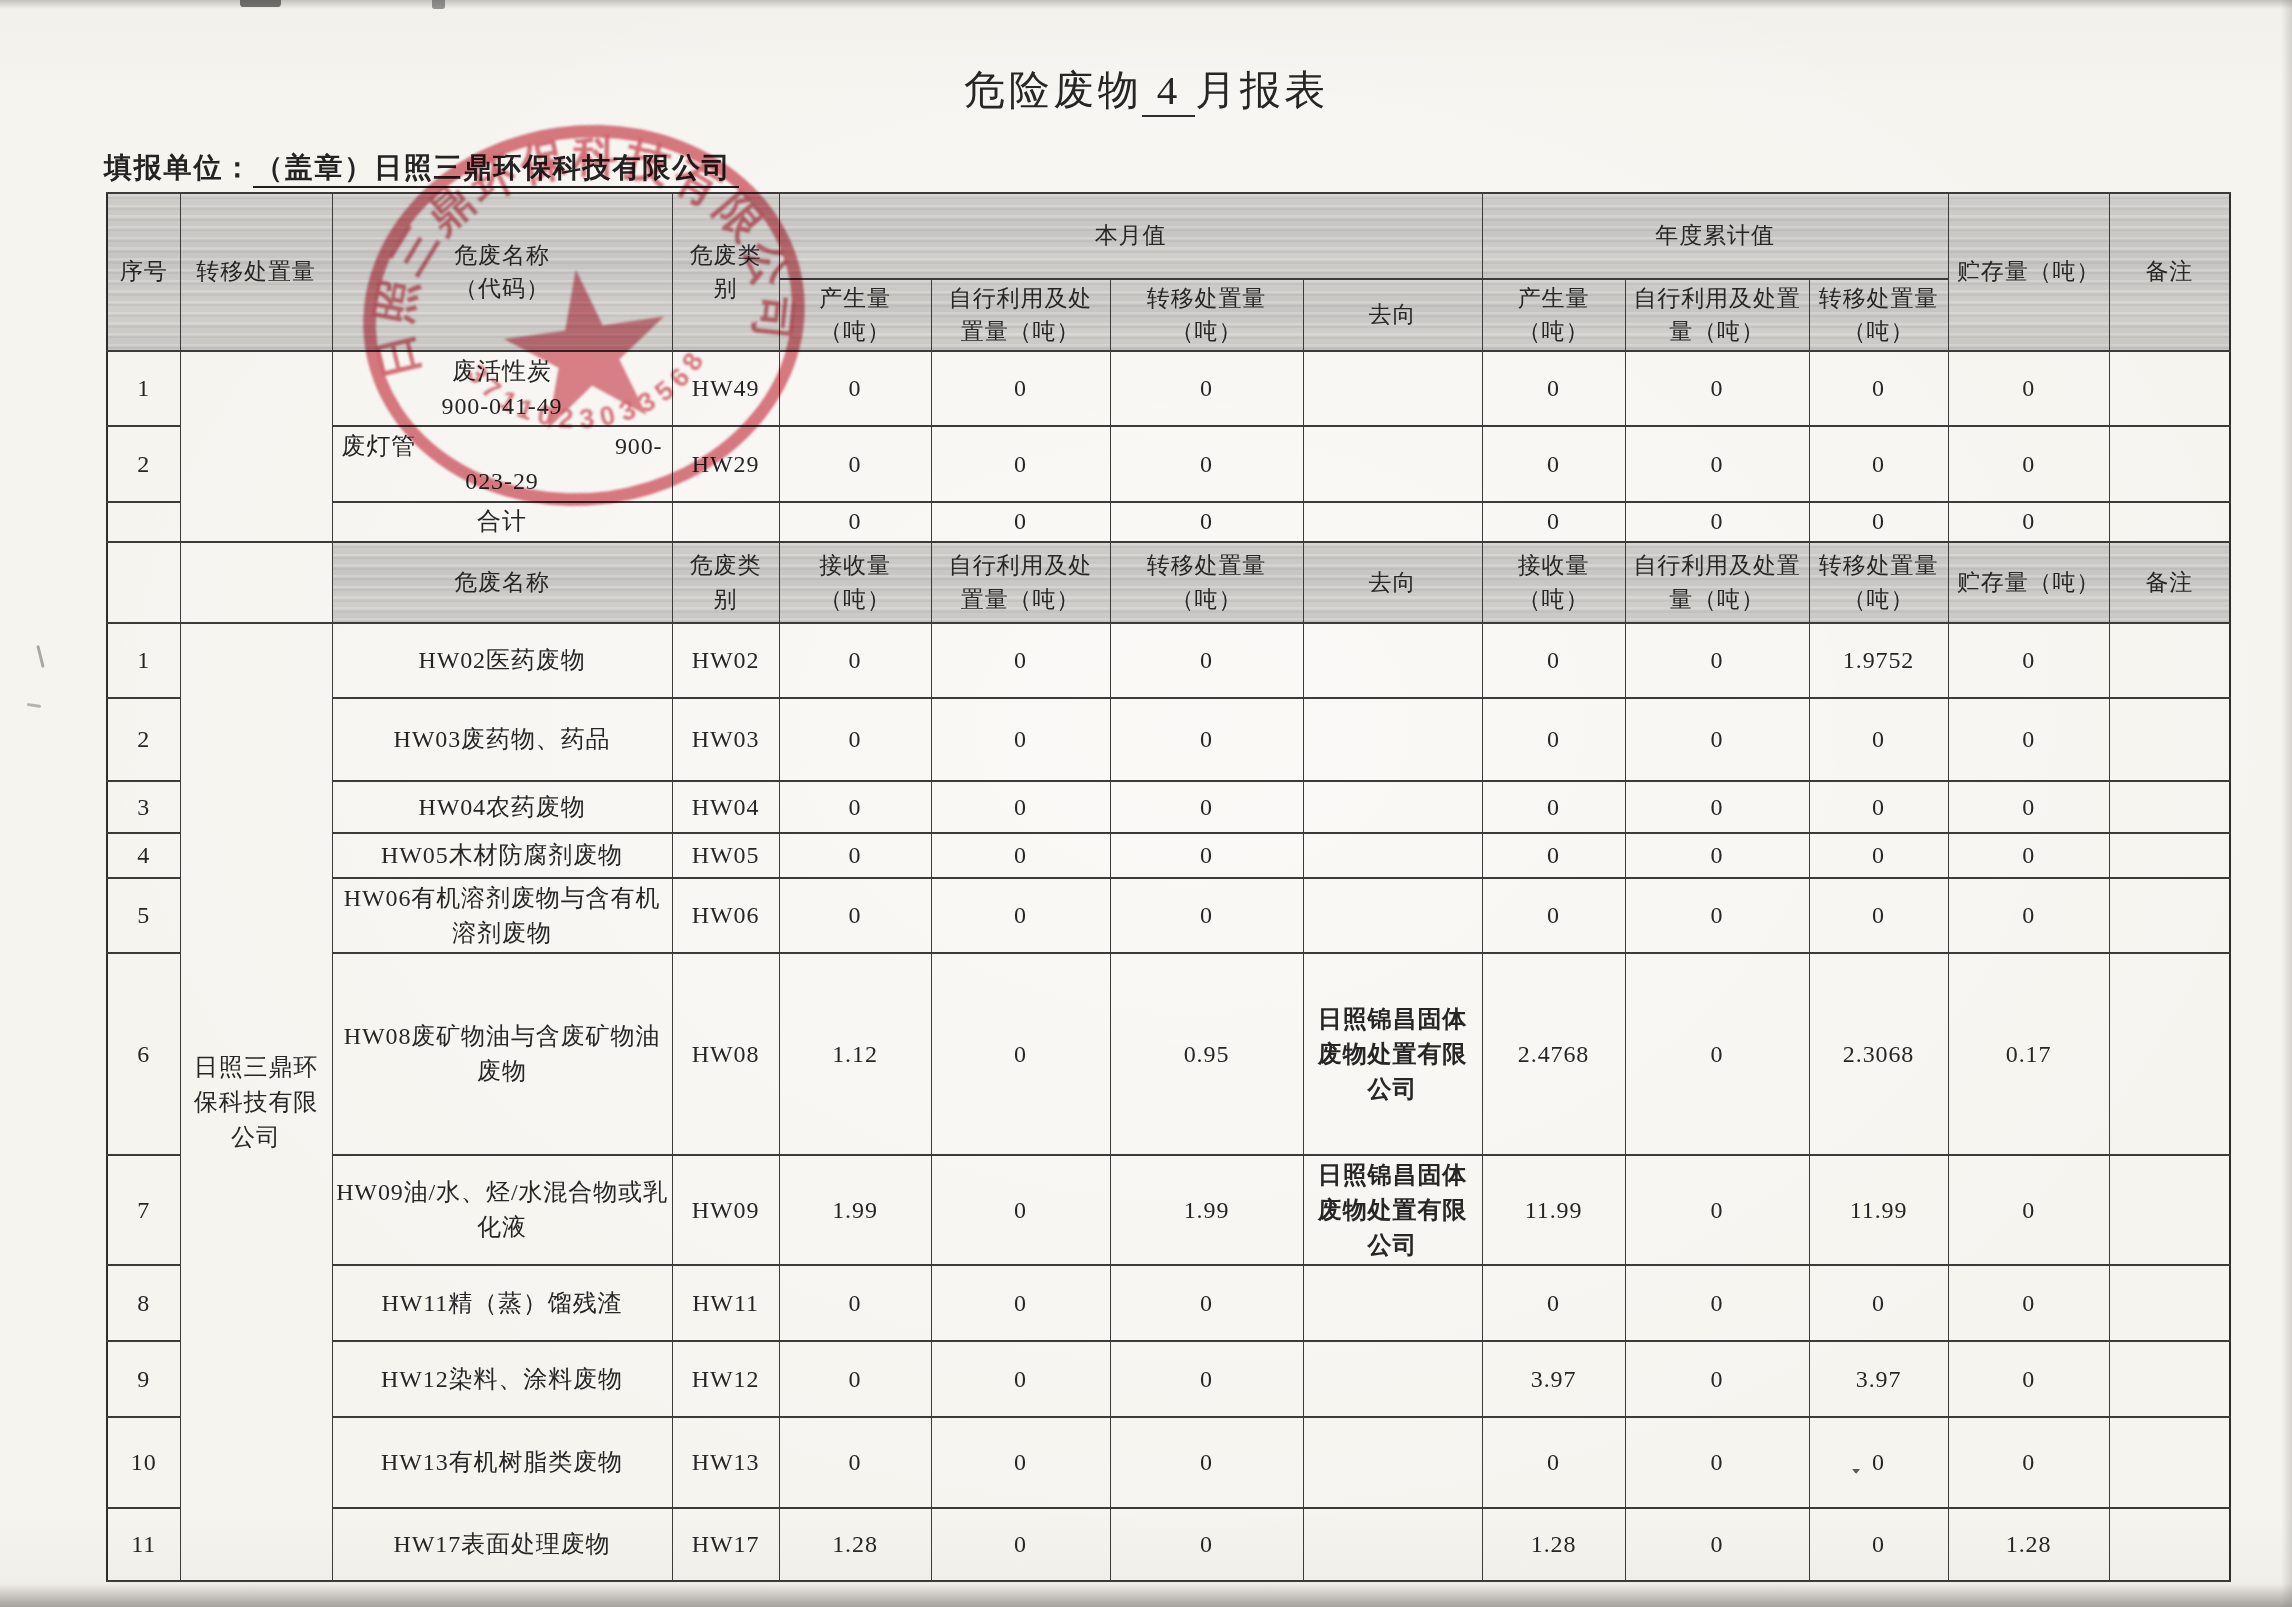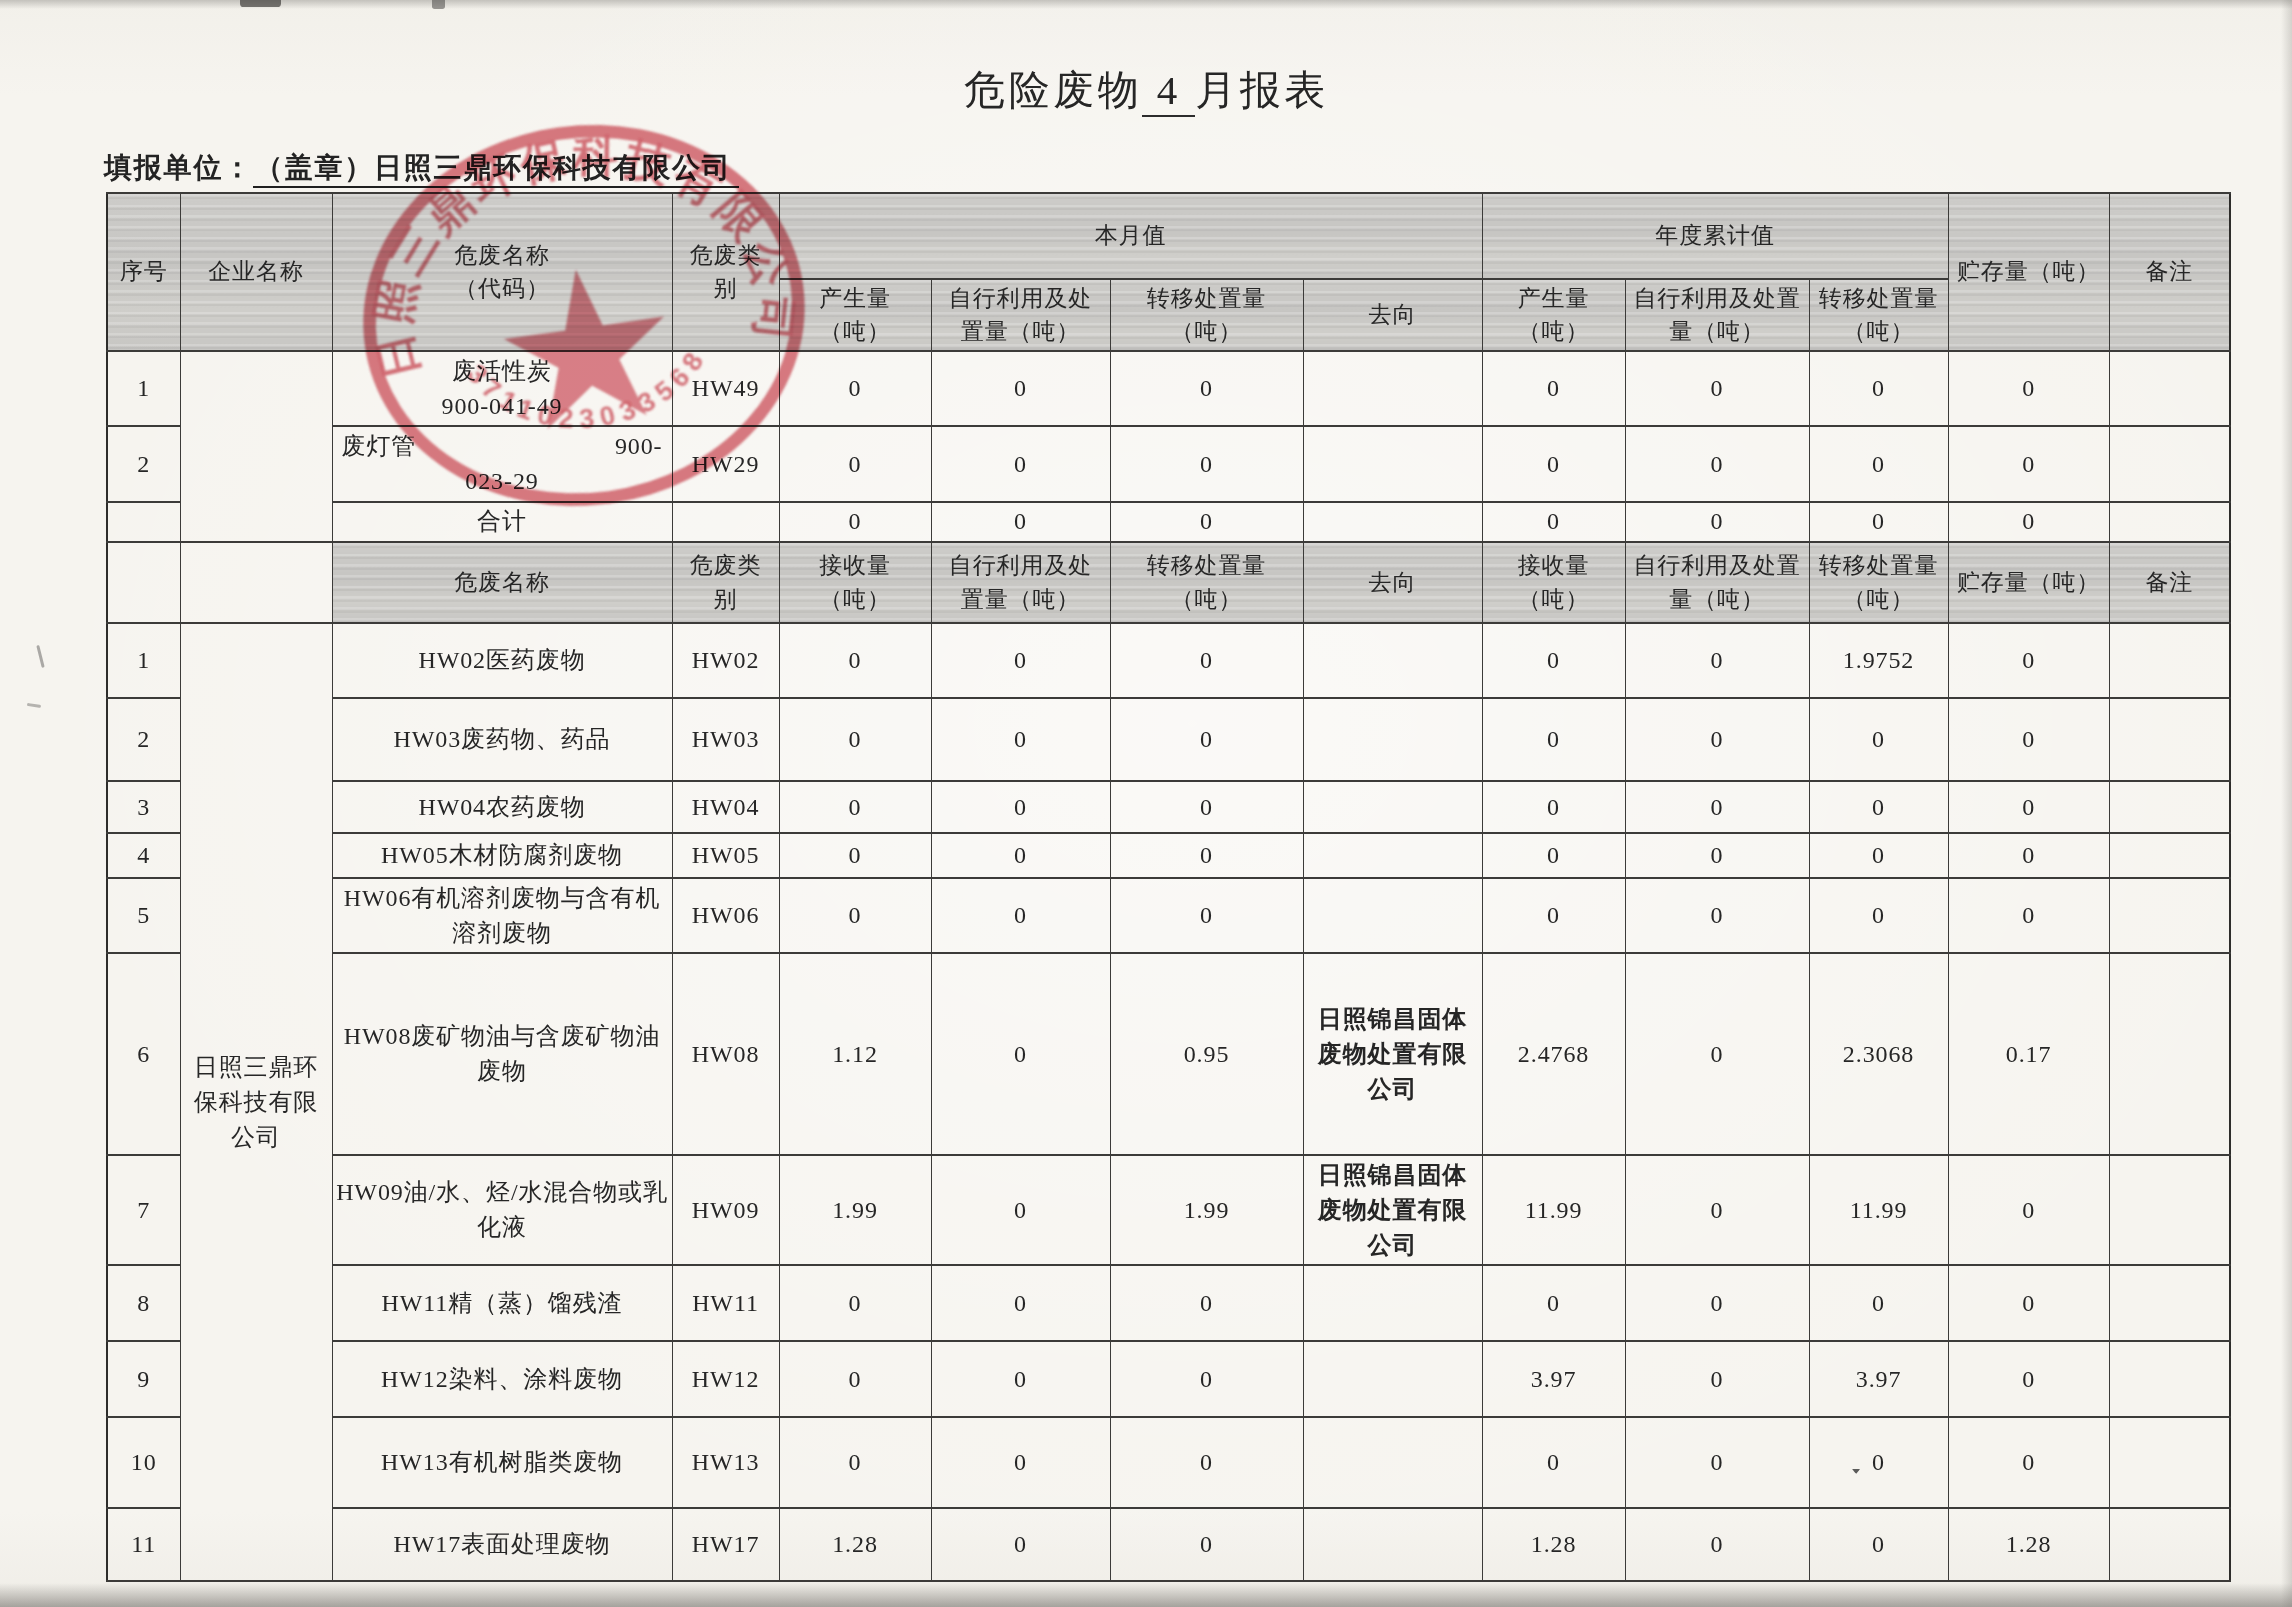--- a/index.html
+++ b/index.html
@@ -85,21 +85,21 @@
       <col style="width:143px">
         <col style="width:184px">
         <col style="width:139px">
         <col style="width:161px">
         <col style="width:121px">
     </colgroup>
 
     <tbody>
         <tr class="hdr" style="height:86px">
       <td rowspan="2" class="grayc">序号</td>
-      <td rowspan="2" class="grayc">企业名称</td>
+      <td rowspan="2" class="grayc">转移处置量</td>
       <td rowspan="2" class="grayc ctrname">
         <div>危废名称</div>
         <div>（代码）</div>
       </td>
       <td rowspan="2" class="grayc">危废类别</td>
       <td colspan="4" class="grayc">本月值</td>
       <td colspan="3" class="grayc">年度累计值</td>
       <td rowspan="2" class="grayc">贮存量（吨）</td>
       <td rowspan="2" class="grayc">备注</td>
     </tr>

